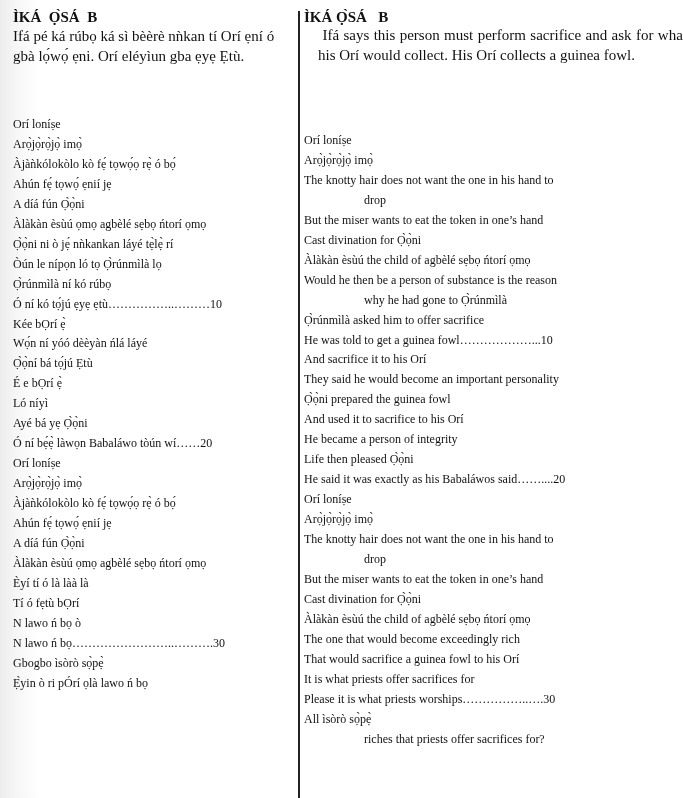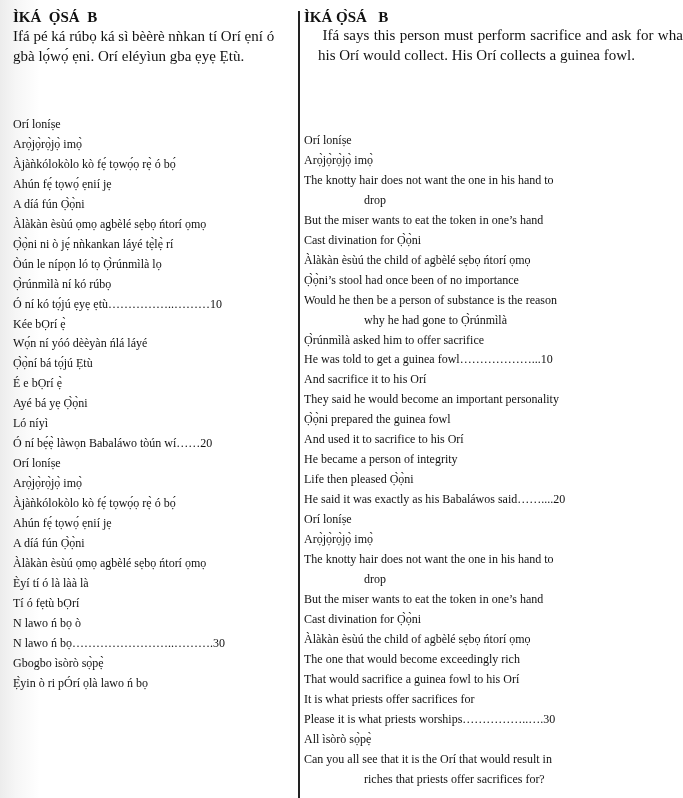--- a/index.html
+++ b/index.html
@@ -52,22 +52,22 @@
       <li class="verse">A díá fún Ọ̀ọ̀ni</li>
       <li class="verse">Àlàkàn èsùú ọmọ agbèlé sẹbọ ńtorí ọmọ</li>
       <li class="verse">Ọ̀ọ̀ni ni ò jẹ́ nǹkankan láyé tẹ̀lẹ̀ rí</li>
       <li class="verse">Òún le nípọn ló tọ Ọ̀rúnmìlà lọ</li>
       <li class="verse">Ọ̀rúnmìlà ní kó rúbọ</li>
       <li class="verse">Ó ní kó tọ́jú ẹyẹ ẹtù……………..………10</li>
       <li class="verse">Kée bỌrí ẹ̀</li>
       <li class="verse">Wọ́n ní yóó dèèyàn ńlá láyé</li>
       <li class="verse">Ọ̀ọ̀ní bá tọ́jú Ẹtù</li>
       <li class="verse">É e bỌrí ẹ̀</li>
+      <li class="verse">Ló níyì</li>
       <li class="verse">Ayé bá yẹ Ọ̀ọ̀ni</li>
-      <li class="verse">Ló níyì</li>
       <li class="verse">Ó ní bẹ́ẹ̀ làwọn Babaláwo tòún wí……20</li>
       <li class="verse">Orí loníṣe</li>
       <li class="verse">Arọ̀jọ̀rọ̀jọ̀ imọ̀</li>
       <li class="verse">Àjàǹkólokòlo kò fẹ́ tọwọ́ọ rẹ̀ ó bọ́</li>
       <li class="verse">Ahún fẹ́ tọwọ́ ẹnií jẹ</li>
       <li class="verse">A díá fún Ọ̀ọ̀ni</li>
       <li class="verse">Àlàkàn èsùú ọmọ agbèlé sẹbọ ńtorí ọmọ</li>
       <li class="verse">Èyí tí ó là làà là</li>
       <li class="verse">Tí ó fẹtù bỌrí</li>
       <li class="verse">N lawo ń bọ ò</li>
@@ -80,21 +80,20 @@
 <div class="col col-right">
   <div class="title" style="left:0; top:8px;">ÌKÁ Ọ̀SÁ   B</div>
   <div class="intro intro-right" style="left:14px; top:25px; width:369px;">&nbsp;Ifá says this person must perform sacrifice and ask for what his Orí would collect. His Orí collects a guinea fowl.</div>
   <ul class="verses" id="right-verses" style="left:0; top:131px;">
       <li class="verse"><span>Orí loníṣe</span></li>
       <li class="verse"><span>Arọ̀jọ̀rọ̀jọ̀ imọ̀</span></li>
       <li class="verse"><span>The knotty hair does not want the one in his hand to</span><span class="cont">drop</span></li>
       <li class="verse"><span>But the miser wants to eat the token in one’s hand</span></li>
       <li class="verse"><span>Cast divination for Ọ̀ọ̀ni</span></li>
       <li class="verse"><span>Àlàkàn èsùú the child of agbèlé sẹbọ ńtorí ọmọ</span></li>
-      <li class="verse"><span>Ọ̀ọ̀ni’s stool had once been of no importance</span></li>
       <li class="verse"><span>Would he then be a person of substance is the reason</span><span class="cont">why he had gone to Ọ̀rúnmìlà</span></li>
       <li class="verse"><span>Ọ̀rúnmìlà asked him to offer sacrifice</span></li>
       <li class="verse"><span>He was told to get a guinea fowl………………...10</span></li>
       <li class="verse"><span>And sacrifice it to his Orí</span></li>
       <li class="verse"><span>They said he would become an important personality</span></li>
       <li class="verse"><span>Ọ̀ọ̀ni prepared the guinea fowl</span></li>
       <li class="verse"><span>And used it to sacrifice to his Orí</span></li>
       <li class="verse"><span>He became a person of integrity</span></li>
       <li class="verse"><span>Life then pleased Ọ̀ọ̀ni</span></li>
       <li class="verse"><span>He said it was exactly as his Babaláwos said……....20</span></li>
@@ -102,15 +101,15 @@
       <li class="verse"><span>Arọ̀jọ̀rọ̀jọ̀ imọ̀</span></li>
       <li class="verse"><span>The knotty hair does not want the one in his hand to</span><span class="cont">drop</span></li>
       <li class="verse"><span>But the miser wants to eat the token in one’s hand</span></li>
       <li class="verse"><span>Cast divination for Ọ̀ọ̀ni</span></li>
       <li class="verse"><span>Àlàkàn èsùú the child of agbèlé sẹbọ ńtorí ọmọ</span></li>
       <li class="verse"><span>The one that would become exceedingly rich</span></li>
       <li class="verse"><span>That would sacrifice a guinea fowl to his Orí</span></li>
       <li class="verse"><span>It is what priests offer sacrifices for</span></li>
       <li class="verse"><span>Please it is what priests worships……………..….30</span></li>
       <li class="verse"><span>All ìsòrò sọ̀pẹ̀</span></li>
-      <li class="verse"><span>Can you all see that it is the Orí that would result in</span><span class="cont">riches that priests offer sacrifices for?</span></li>
+      <li class="verse"><span class="cont">riches that priests offer sacrifices for?</span></li>
     </ul>
 </div>
 
 </body></html>

